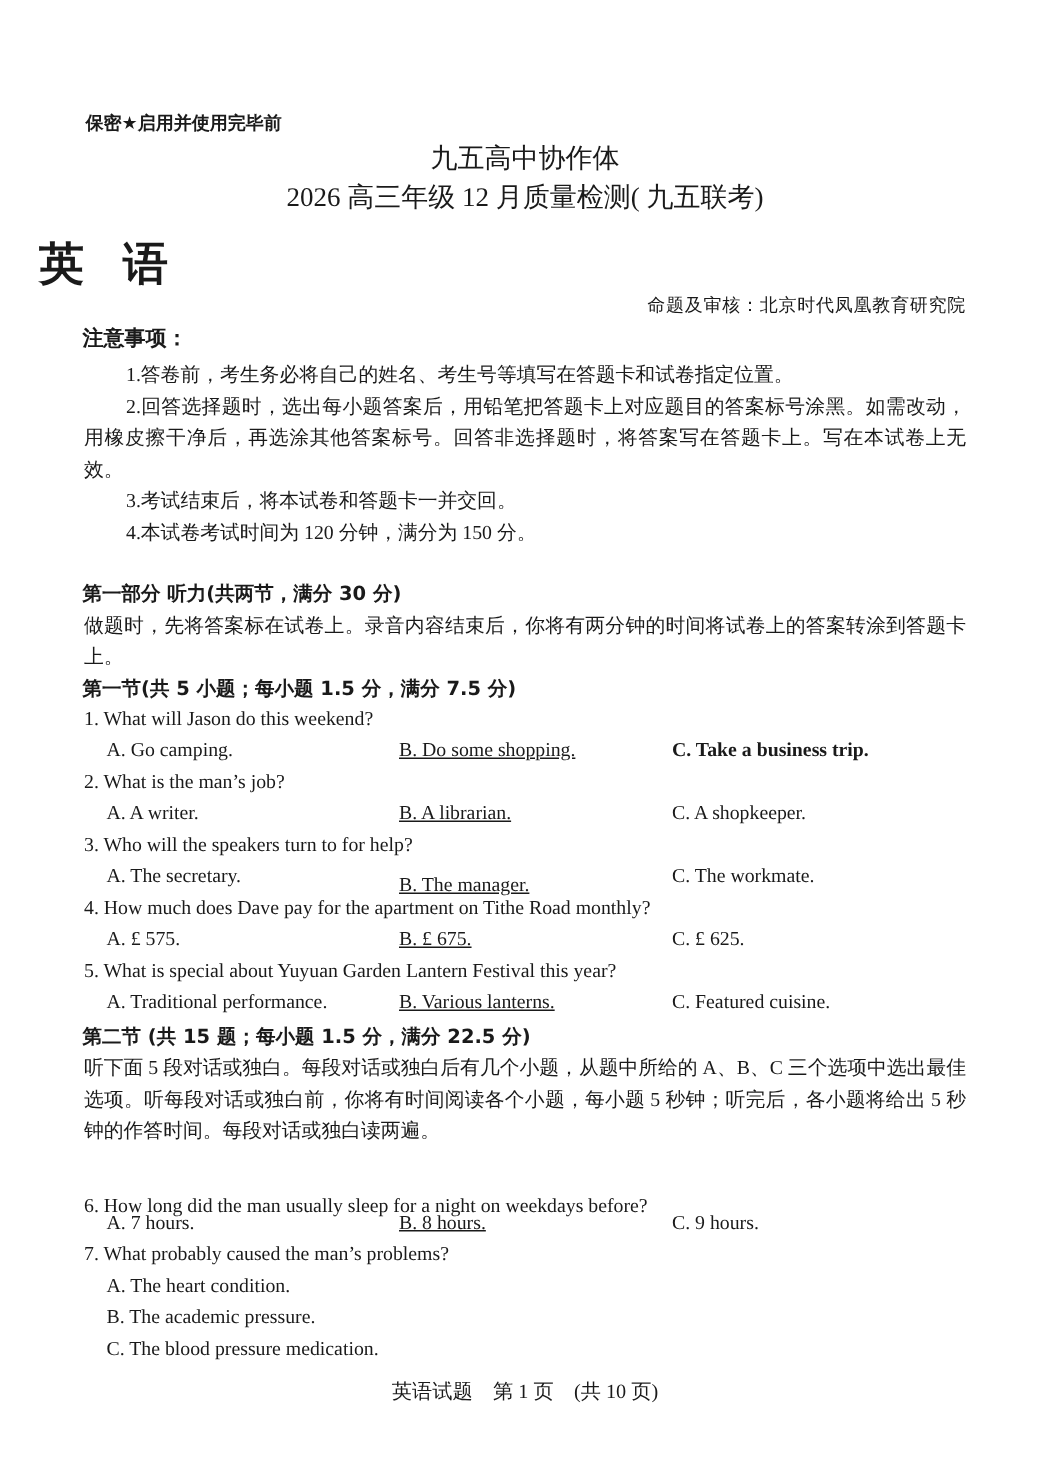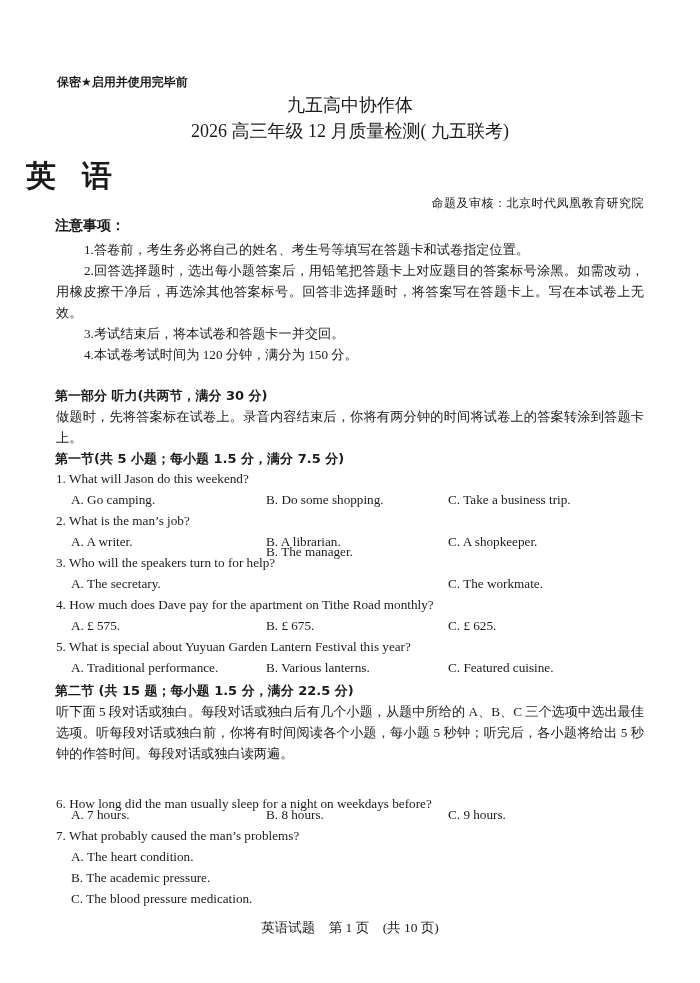--- a/index.html
+++ b/index.html
@@ -14,21 +14,21 @@
   .title1 { left: 0; width: 700px; text-align: center; top: 93px; font-size: 18px; }
   .title2 { left: 0; width: 700px; text-align: center; top: 119px; font-size: 18px; }
   .subject { left: 0; width: 700px; top: 156px; font-size: 30px; font-weight: bold; font-family: "DejaVu Sans", sans-serif; letter-spacing: 26px; text-indent: 26px; }
   .author { right: 56px; top: 195px; font-size: 12px; letter-spacing: 0.5px; }
   .notice-title { left: 55px; top: 217px; font-family: "DejaVu Sans", sans-serif; font-weight: bold; font-size: 14px; }
   .para { position: absolute; left: 56px; width: 588px; font-size: 13.2px; line-height: 21px; text-align: justify; }
   .indent { text-indent: 28px; }
   .bold-h { position: absolute; left: 55px; font-family: "DejaVu Sans", sans-serif; font-weight: bold; font-size: 13px; white-space: nowrap; }
   .q { position: absolute; left: 56px; font-size: 13.2px; white-space: nowrap; }
   .opt { position: absolute; font-size: 13.2px; white-space: nowrap; }
-  .oa { left: 71px; } .ob { left: 266px; } .oc { left: 448px; }
+  .oa { left: 71px; } .ob { left: 266px; text-decoration: underline; } .oc { left: 448px; }
   .footer { left: 0; width: 700px; text-align: center; top: 919px; font-size: 13.5px; }
 </style>
 </head>
 <body>
 
 <div class="page">
   <div class="abs confidential">保密★启用并使用完毕前</div>
   <div class="abs title1">九五高中协作体</div>
   <div class="abs title2">2026 高三年级 12 月质量检测( 九五联考)</div>
   <div class="abs subject">英语</div>
@@ -42,32 +42,32 @@
 
   <div class="bold-h" style="top:387px;">第一部分 听力(共两节，满分 30 分)</div>
   <div class="para" style="top:406px;">做题时，先将答案标在试卷上。录音内容结束后，你将有两分钟的时间将试卷上的答案转涂到答题卡上。</div>
 
   <div class="bold-h" style="top:450px;">第一节(共 5 小题；每小题 1.5 分，满分 7.5 分)</div>
 
   <div>
     <div class="q" style="top:471px;">1. What will Jason do this weekend?</div>
     <div class="opt oa" style="top:492px;">A. Go camping.</div>
     <div class="opt ob" style="top:492px;">B. Do some shopping.</div>
-    <div class="opt oc" style="top:492px;">C. Take a business trip.</div>
+    <div class="opt oc" style="top:492px;font-weight:bold;">C. Take a business trip.</div>
   </div>
   <div>
     <div class="q" style="top:513px;">2. What is the man’s job?</div>
     <div class="opt oa" style="top:534px;">A. A writer.</div>
     <div class="opt ob" style="top:534px;">B. A librarian.</div>
     <div class="opt oc" style="top:534px;">C. A shopkeeper.</div>
   </div>
   <div>
     <div class="q" style="top:555px;">3. Who will the speakers turn to for help?</div>
     <div class="opt oa" style="top:576px;">A. The secretary.</div>
-    <div class="opt ob" style="top:544px;text-align:right;">B. The manager.</div>
+    <div class="opt ob" style="top:582px;text-align:right;">B. The manager.</div>
     <div class="opt oc" style="top:576px;">C. The workmate.</div>
   </div>
   <div>
     <div class="q" style="top:597px;">4. How much does Dave pay for the apartment on Tithe Road monthly?</div>
     <div class="opt oa" style="top:618px;">A. £ 575.</div>
     <div class="opt ob" style="top:618px;">B. £ 675.</div>
     <div class="opt oc" style="top:618px;">C. £ 625.</div>
   </div>
   <div>
     <div class="q" style="top:639px;">5. What is special about Yuyuan Garden Lantern Festival this year?</div>

